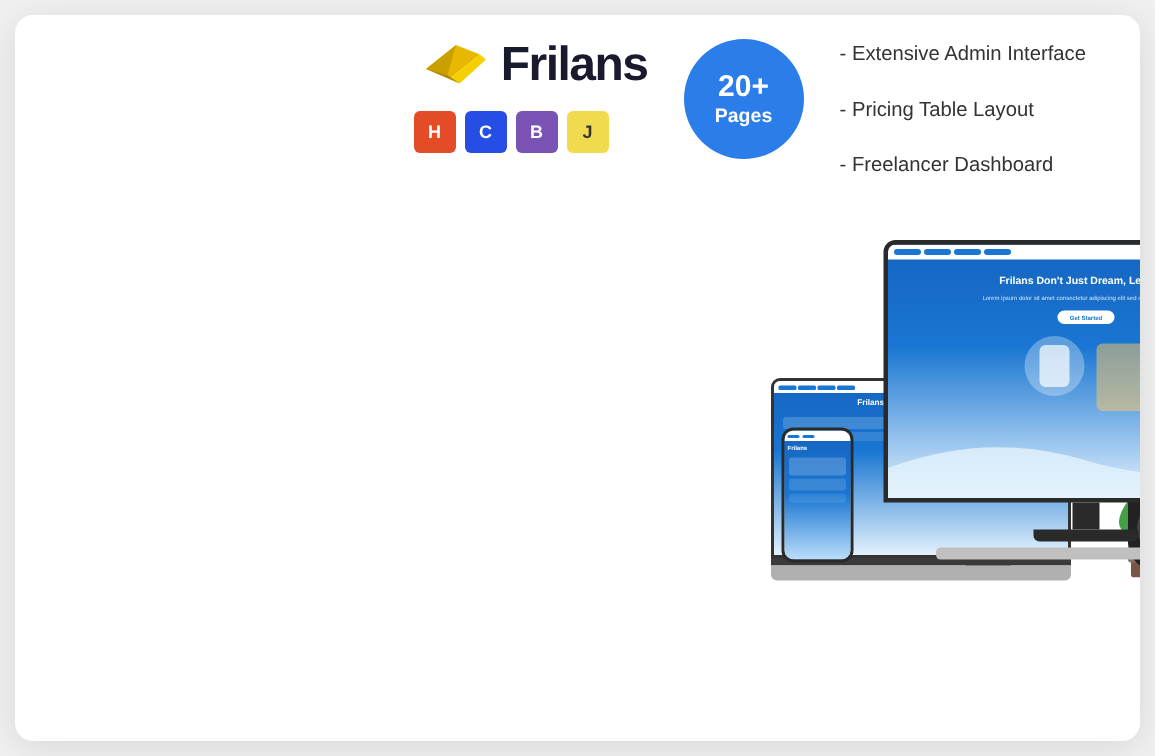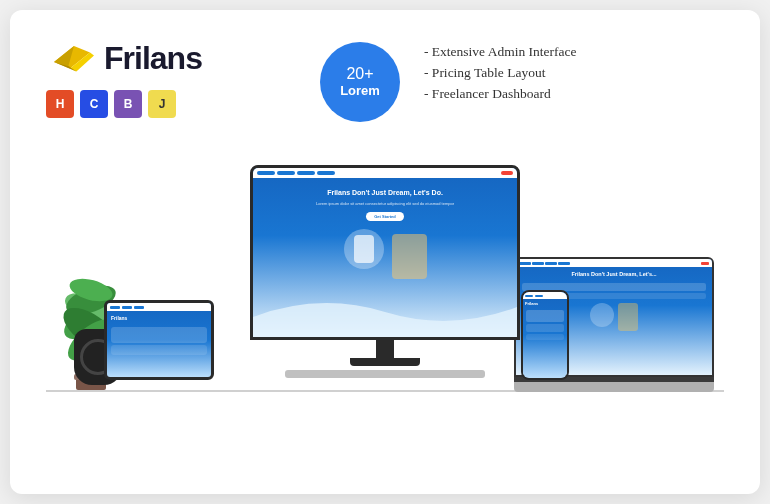--- a/index.html
+++ b/index.html
@@ -14,23 +14,24 @@
       justify-content: center;
     }
     .card {
       width: 750px;
       height: 484px;
       background: #ffffff;
       border-radius: 12px;
       box-shadow: 0 4px 24px rgba(0,0,0,0.10);
       display: flex;
       flex-direction: column;
-      padding: 28px 36px 0 36px;
+      padding: 12px 36px 0 36px;
       position: relative;
       overflow: hidden;
+      align-items: flex-end;
     }
     .top-section {
       display: flex;
       align-items: flex-start;
       gap: 24px;
     }
     .left-block {
       flex: 1;
       display: flex;
       flex-direction: column;
@@ -91,36 +92,35 @@
       background: #2b7de9;
       border-radius: 50%;
       display: flex;
       flex-direction: column;
       align-items: center;
       justify-content: center;
       color: #fff;
       text-align: center;
     }
     .pages-number {
-      font-size: 16px;
-      font-weight: 400;
+      font-size: 20px;
+      font-weight: 700;
       line-height: 1.1;
     }
     .pages-label {
       font-size: 13px;
       font-weight: 600;
       line-height: 1.2;
     }
     .right-block {
       flex: 1.2;
       display: flex;
       flex-direction: column;
-      gap: 5px;
+      gap: 22px;
       padding-top: 6px;
-      font-family: Liberation Serif, serif;
     }
     .feature-item {
       font-size: 13.5px;
       color: #333;
       font-weight: 400;
     }
     .devices-section {
       position: relative;
       height: 280px;
       margin-top: 8px;
@@ -399,21 +399,21 @@
         <div class="badge badge-html">H</div>
         <div class="badge badge-css">C</div>
         <div class="badge badge-bs">B</div>
         <div class="badge badge-js">J</div>
       </div>
     </div>
 
     <div class="center-block">
       <div class="pages-circle">
         <span class="pages-number">20+</span>
-        <span class="pages-label">Lorem</span>
+        <span class="pages-label">Pages</span>
       </div>
     </div>
 
     <div class="right-block">
       <div class="feature-item">- Extensive Admin Interface</div>
       <div class="feature-item">- Pricing Table Layout</div>
       <div class="feature-item">- Freelancer Dashboard</div>
     </div>
   </div>
 

